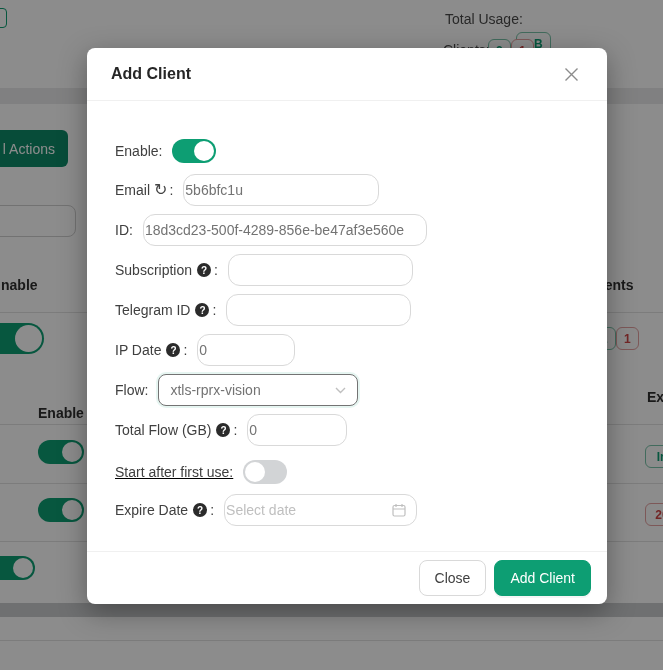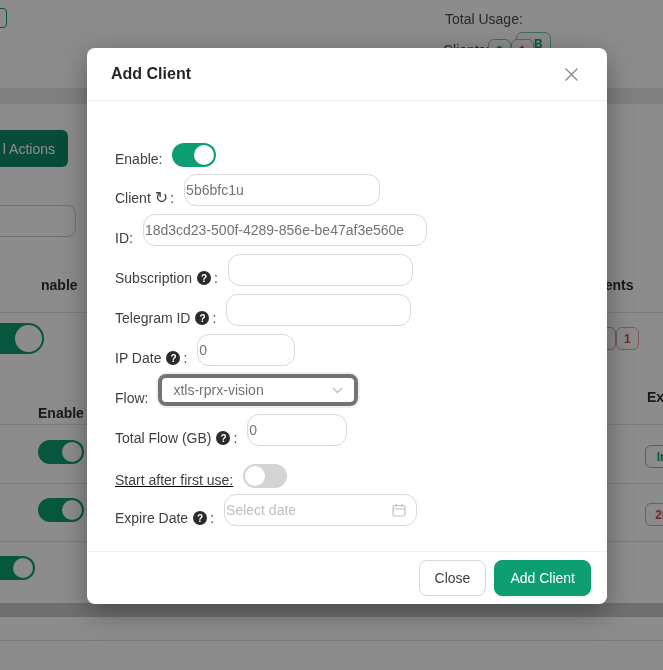--- a/index.html
+++ b/index.html
@@ -40,35 +40,35 @@
   
   .modal { position:absolute; left:87px; top:48px; width:520px; height:556px;
     background:#fff; border-radius:8px; box-shadow:0 8px 28px rgba(0,0,0,0.35);
     z-index:10; display:flex; flex-direction:column; }
   .m-header { height:53px; flex:0 0 53px; display:flex; align-items:center;
     justify-content:space-between; padding:0 24px; border-bottom:1px solid #f0f0f0; }
   .m-title { font-size:16px; font-weight:600; color:#262626; }
   .m-close { background:none; border:none; cursor:pointer; padding:4px;
     display:flex; align-items:center; }
   .m-body { position:relative; flex:1; }
-  .row { position:absolute; left:28px; height:32px; display:flex; align-items:flex-end; }
+  .row { position:absolute; left:28px; height:32px; display:flex; align-items:center; }
   .lbl { font-size:14px; color:#404040; white-space:nowrap; display:flex;
     align-items:center; }
   .qicon { display:inline-flex; align-items:center; justify-content:center;
     width:14px; height:14px; border-radius:50%; background:#2b2b2b; color:#fff;
     font-size:10px; font-weight:bold; margin:0 3px 0 5px; cursor:pointer; }
   .ricon { font-size:16px; color:#434343; margin:0 2px 0 4px; cursor:pointer;
     line-height:1; }
   .inp { height:32px; border:1px solid #d9d9d9; border-radius:12px; background:#fff;
     font-size:14px; color:#737373; padding:0 1px; margin-left:10px; outline:none;
     font-family:Liberation Sans, sans-serif; }
   .inp::placeholder { color:#bfbfbf; }
   .inp-wrap { position:relative; display:flex; align-items:center; }
   .inp-wrap .cal { position:absolute; right:11px; pointer-events:none; display:flex; }
-  .select { height:32px; border:4px solid #737373; border-radius:8px;
+  .select { height:32px; border:1px solid #737373; border-radius:8px;
     box-shadow:0 0 0 2px rgba(13,158,115,0.10); margin-left:10px; background:#fff;
     display:flex; align-items:center; justify-content:space-between;
     padding:0 11px; font-size:14px; color:#737373; cursor:pointer; }
   .m-footer { height:53px; flex:0 0 53px; border-top:1px solid #f0f0f0;
     display:flex; align-items:center; justify-content:flex-end; gap:8px;
     padding:0 16px; }
   .btn { height:36px; border-radius:8px; font-size:14px; padding:0 15px;
     cursor:pointer; font-family:"Liberation Sans","DejaVu Sans",sans-serif; }
   .btn-default { background:#fff; border:1px solid #d9d9d9; color:#404040; }
   .btn-primary { background:#0d9e73; border:1px solid #0d9e73; color:#fff;
@@ -86,21 +86,21 @@
   <span class="abs tag green" style="left:516px;top:8px;margin-top:24px;">0 B</span>
 
   <span class="abs stat-label" style="left:443px;top:42px;">Clients:</span>
   <span class="abs tag green" style="left:488px;top:39px;">2</span>
   <span class="abs tag red" style="left:511px;top:39px;">1</span>
 
   <button class="abs actions-btn" style="left:-40px;top:130px;width:108px;height:37px;">l Actions</button>
 
   <div class="abs search-box" style="left:-30px;top:205px;width:106px;height:32px;"></div>
 
-  <span class="abs th" style="left:1px;top:277px;padding-left:40px;">nable</span>
+  <span class="abs th" style="left:1px;top:277px;">nable</span>
   <span class="abs th" style="left:597px;top:277px;">lients</span>
   <div class="hline" style="top:312px;"></div>
 
   <span class="abs switch on" style="left:-14px;top:323px;width:58px;height:31px;">
     <span class="knob" style="width:27px;height:27px;"></span>
   </span>
   <span class="abs tag green" style="left:593px;top:327px;">2</span>
   <span class="abs tag red" style="left:616px;top:327px;">1</span>
 
   <span class="abs th" style="left:38px;top:389px;margin-top:16px;">Enable</span>
@@ -144,21 +144,21 @@
 
     <div class="row" style="top:34px;">
       <span class="lbl">Enable:</span>
       <span class="switch on" style="width:44px;height:24px;margin-left:10px;">
         <span class="knob" style="width:20px;height:20px;"></span>
       </span>
     </div>
 
     <div class="row" style="top:73px;">
       <span class="lbl">
-        <span>Client</span>
+        <span>Email</span>
         <span class="ricon">↻</span>
         <span>:</span>
       </span>
       <input class="inp" style="width: 196px;" type="text" value="5b6bfc1u">
     </div>
 
     <div class="row" style="top:113px;">
       <span class="lbl">ID:</span>
       <input class="inp" style="width: 284px;" type="text" value="18d3cd23-500f-4289-856e-be47af3e560e">
     </div>

